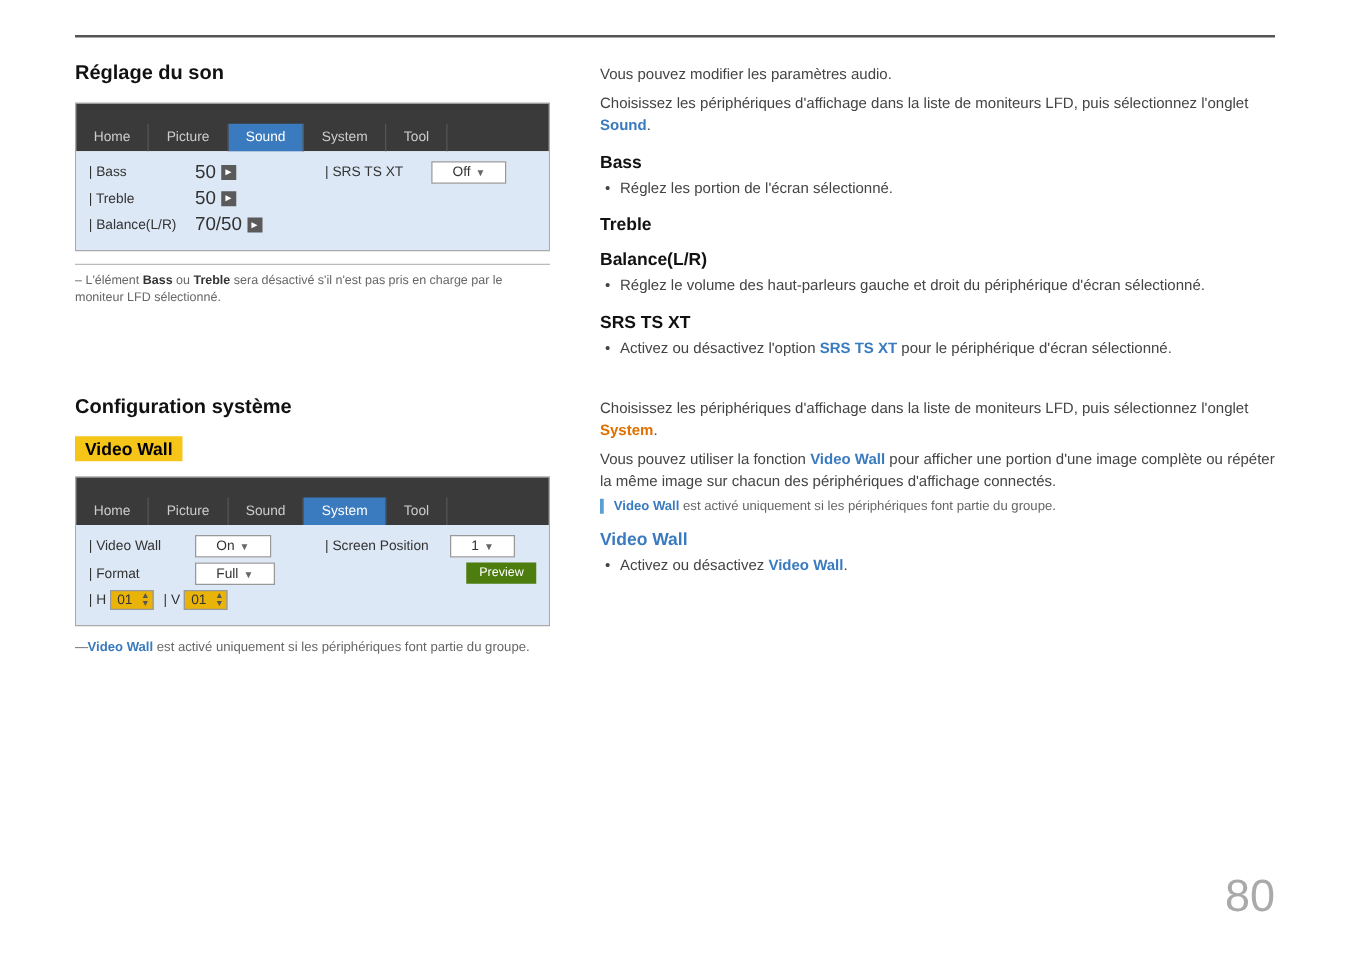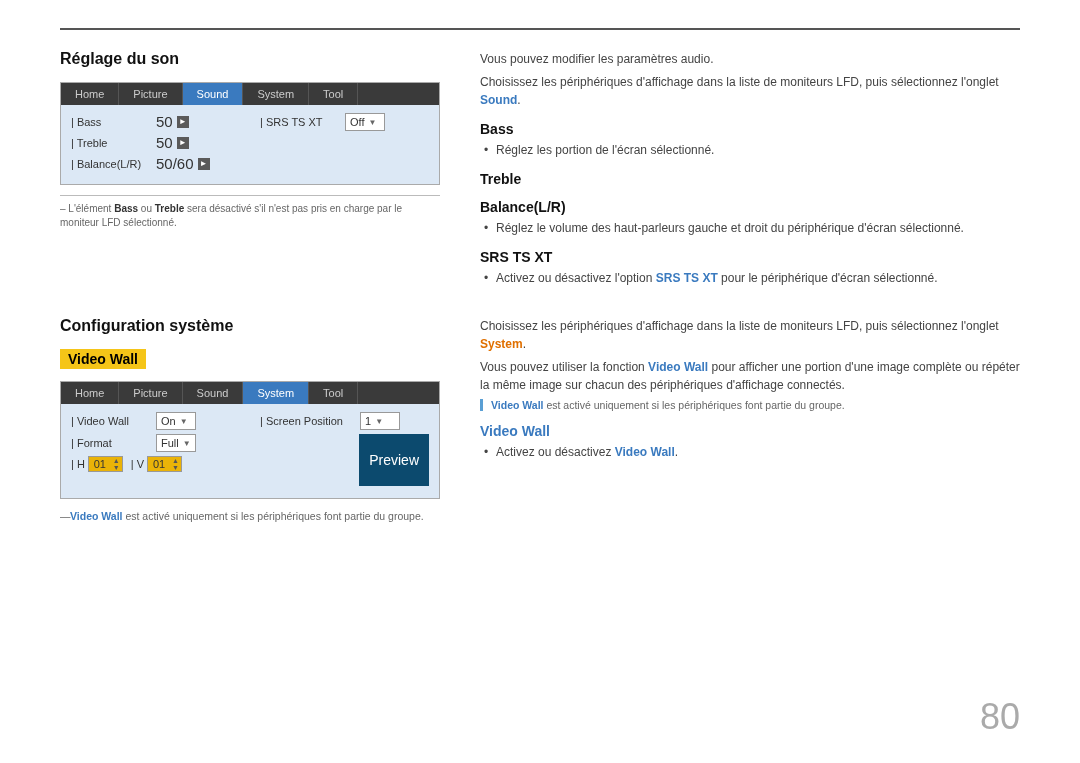--- a/index.html
+++ b/index.html
@@ -65,20 +65,21 @@
       display: flex;
       background: #3a3a3a;
     }
 
     .panel-tab {
       padding: 5px 14px;
       font-size: 11px;
       color: #ccc;
       border-right: 1px solid #555;
       cursor: pointer;
+      margin-top: 16px;
     }
 
     .panel-tab.active {
       background: #3a7abf;
       color: #fff;
     }
 
     .panel-body {
       padding: 8px 10px;
       background: #dce8f5;
@@ -117,21 +118,21 @@
       font-size: 8px;
       display: inline-flex;
       align-items: center;
       justify-content: center;
       cursor: pointer;
     }
 
     .dropdown-box {
       border: 1px solid #999;
       background: #fff;
-      padding: 2px 4px;
+      padding: 2px 16px;
       font-size: 11px;
       display: inline-flex;
       align-items: center;
       gap: 4px;
       min-width: 40px;
     }
 
     .dropdown-arrow {
       font-size: 8px;
       color: #666;
@@ -207,24 +208,24 @@
     }
 
     .note-line::before {
       content: '—';
       position: absolute;
       left: 0;
       color: #666;
     }
 
     .preview-btn {
-      background: #0c4a6e;
+      background: #4d7c0f;
       color: #fff;
-      font-size: 14px;
-      padding: 18px 10px;
+      font-size: 10px;
+      padding: 3px 10px;
       border: none;
       cursor: pointer;
       align-self: flex-end;
     }
 
     .stepper-box {
       display: inline-flex;
       align-items: center;
       border: 1px solid #999;
       background: #eab308;
@@ -293,21 +294,21 @@
                 <div class="panel-row">
                   <span class="panel-label">| Treble</span>
                   <div class="panel-value">
                     <span class="panel-num">50</span>
                     <span class="arrow-btn">►</span>
                   </div>
                 </div>
                 <div class="panel-row">
                   <span class="panel-label">| Balance(L/R)</span>
                   <div class="panel-value">
-                    <span class="panel-num">50/60</span>
+                    <span class="panel-num">70/50</span>
                     <span class="arrow-btn">►</span>
                   </div>
                 </div>
               </div>
               <div style="flex:1;">
                 <div class="panel-row">
                   <span class="panel-label">| SRS TS XT</span>
                   <div class="panel-value">
                     <div class="dropdown-box">
                       <span>Off</span>

